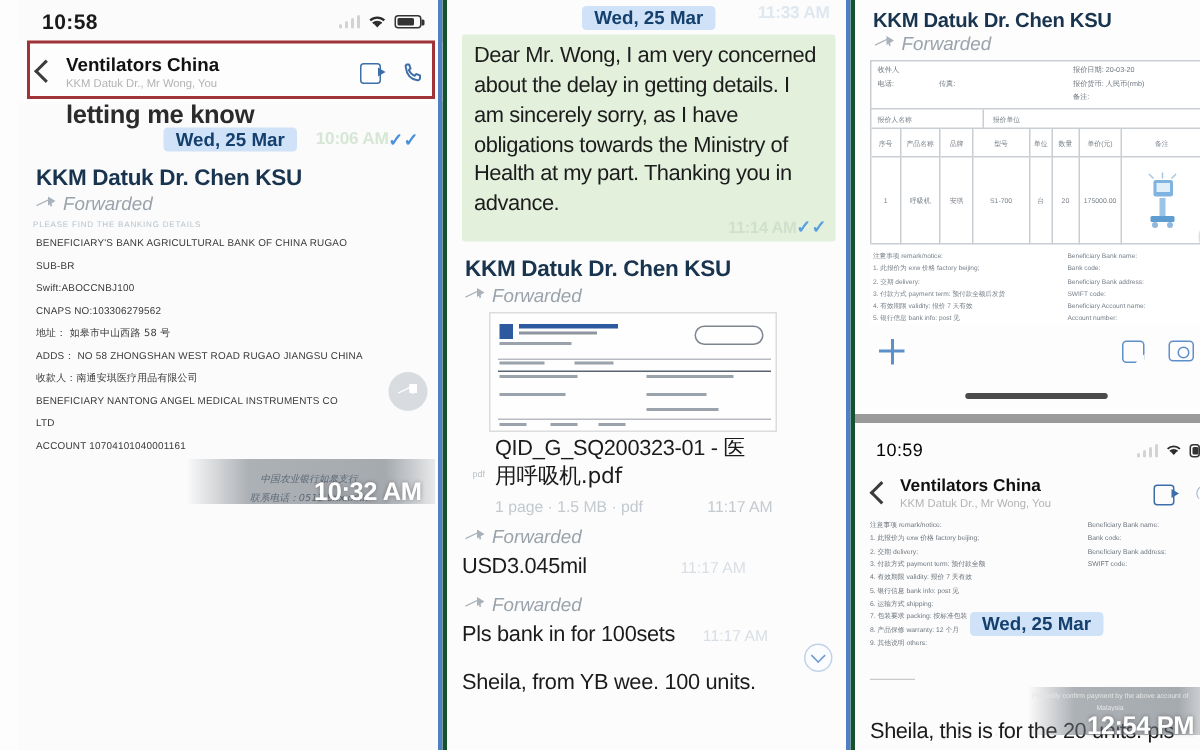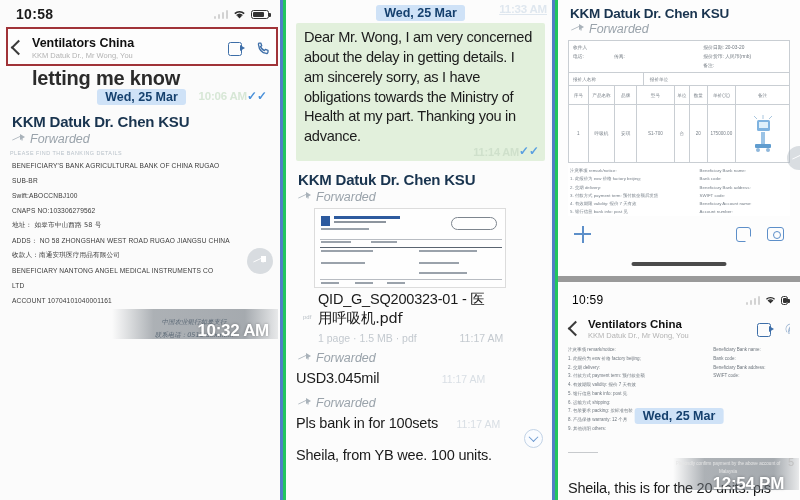--- a/index.html
+++ b/index.html
@@ -2,21 +2,21 @@
 <html><head>
 <meta charset="utf-8">
 <style>
   * { margin:0; padding:0; box-sizing:border-box; }
   body {
     width:800px; height:500px; overflow:hidden;
     background:#fdfdfd;
     font-family:"Liberation Sans", sans-serif;
     position:relative;
   }
-  .stage { position:absolute; inset:0; background:#22c55e; }
+  .stage { position:absolute; inset:0; background:#14532d;margin-left:12px; }
 
   
   .panel { position:absolute; background:#fcfcfc; overflow:hidden; }
   .panel-border-r { position:absolute; top:0; bottom:0; width:3px; background:#4f7fc4; }
 
   
   #panel-left { left:0; top:0; width:283px; height:500px; background:#fbfbfb; }
   .statusbar {
     height:28px; display:flex; align-items:center; justify-content:space-between;
     padding:0 14px 0 16px; font-weight:bold; color:#1a1a1a;
@@ -47,21 +47,21 @@
   .hd-texts{flex:1 1 auto;min-width:0;line-height:1.05;}
   .hd-title{font-size:12.5px;font-weight:bold;color:#111;white-space:nowrap;}
   .hd-sub{font-size:7.5px;color:#b3b3b3;white-space:nowrap;margin-top:2px;filter:blur(.35px);}
   .hd-icons{display:flex;gap:11px;align-items:center;}
   .ic-video{width:17px;height:12px;position:relative;}
   .ic-video::before{content:"";position:absolute;left:0;top:0;width:12px;height:12px;border:1.6px solid #3d6ea8;border-radius:2.5px;}
   .ic-video::after{content:"";position:absolute;right:0;top:2.5px;border-top:3.5px solid transparent;border-bottom:3.5px solid transparent;border-left:5px solid #3d6ea8;}
   .ic-phone{width:15px;height:15px;color:#3d6ea8;font-size:14px;line-height:15px;}
 
   .msgs{position:relative;padding:0 10px;}
-  .ghost-top{font-size:20px;font-weight:bold;color:#2b2b2b;letter-spacing:-.2px;
+  .ghost-top{font-size:17px;font-weight:bold;color:#2b2b2b;letter-spacing:-.2px;
     padding-left:22px;margin-top:-1px;filter:blur(.2px);}
   .datepill{
     display:inline-block;background:#cfe2f7;color:#15406e;font-size:12.5px;font-weight:bold;
     padding:1px 8px;border-radius:3px;
   }
   .row-center{text-align:center;}
   .ts-ghost{position:absolute;font-size:11.5px;font-weight:bold;color:#d7e7d6;letter-spacing:-.2px;}
   .ticks{color:#4a90d9;font-weight:bold;}
 
   .sender{font-size:15px;font-weight:bold;color:#19344f;margin:8px 0 2px 2px;letter-spacing:-.2px;}
@@ -247,21 +247,21 @@
       <span class="fwd-arrow"></span>
     </div>
 
     <div class="panel-border-r" style="right:0;"></div>
   </div>
 
   <div class="panel" id="panel-mid">
 
     <div style="position:relative;height:20px;text-align:center;padding-top:3px;">
       <span class="datepill">Wed, 25 Mar</span>
-      <span class="ts-ghost" style="right:8px;top:3px;color:#dfe7ef;text-decoration:underline;">11:33 AM</span>
+      <span class="ts-ghost" style="right:14px;top:3px;color:#dfe7ef;">11:33 AM</span>
     </div>
 
     <div style="padding:0 10px;">
       <div class="bubble-green">
         <div class="bigtext">Dear Mr. Wong, I am very concerned about the delay in getting details.  I am sincerely sorry, as I have obligations towards the Ministry of Health at my part.  Thanking you in advance.</div>
         <span class="bub-ts">11:14 AM</span>
         <span class="bub-ticks">✓✓</span>
       </div>
 
       <div class="sender" style="margin-top:10px;">KKM Datuk Dr. Chen KSU</div>

